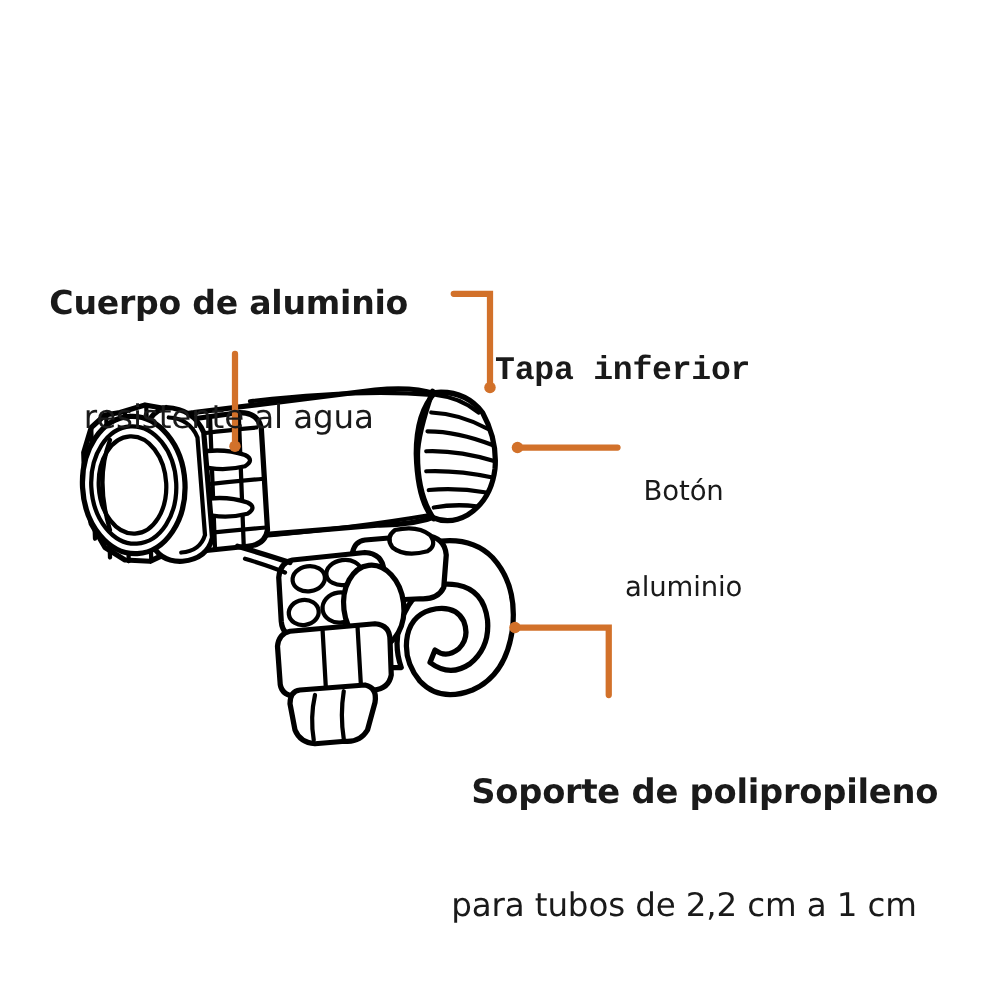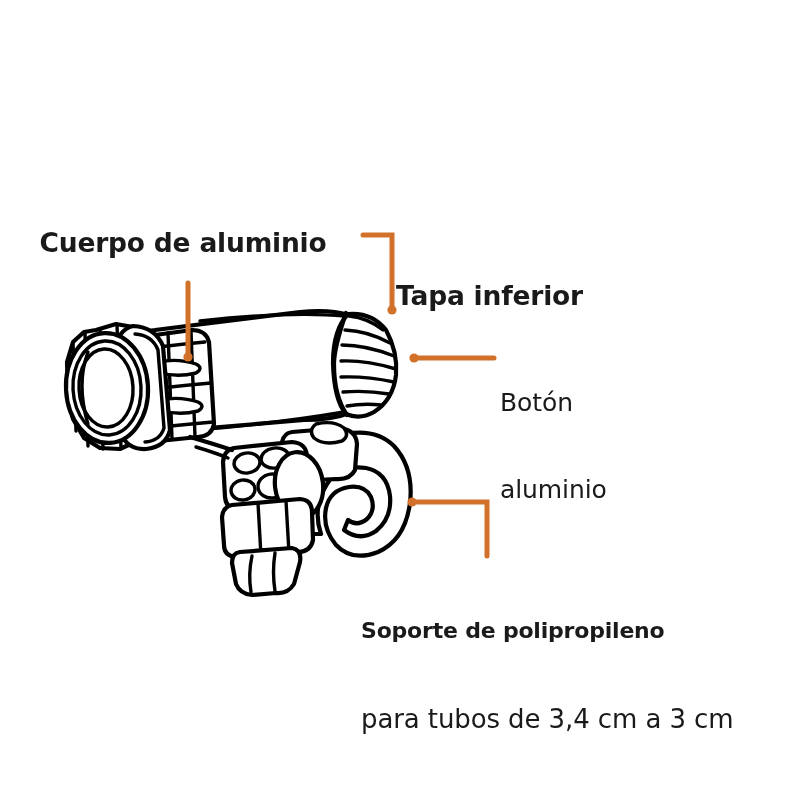--- a/index.html
+++ b/index.html
@@ -58,37 +58,39 @@
   }
   #callout-body .ln.bold { font-size: 26.5px; }
   #callout-body .ln.reg  { font-size: 26px; }
 
   
   #callout-tapa {
     left: 396px;
     top: 220px;
     font-size: 26.5px;
     font-weight: 700;
+    font-family: Liberation Mono, monospace;
   }
 
   
   #callout-boton {
     left: 500px;
     top: 330px;
-    font-size: 25px;
+    font-size: 22px;
     font-weight: 400;
+    text-align: center;
   }
 
   
   #callout-soporte {
     left: 361px;
     top: 558px;
     font-size: 26px;
   }
-  #callout-soporte .ln.bold { font-size: 22px; }
+  #callout-soporte .ln.bold { font-size: 27px; margin-left: 16px; }
   #callout-soporte .ln.reg  { font-size: 26px; }
 </style>
 </head>
 <body>
 
 <div class="stage">
 
   <svg viewBox="0 0 800 800" xmlns="http://www.w3.org/2000/svg">
 
     <defs>
@@ -289,29 +291,30 @@
 
       <g>
         <path class="lead" d="M 415,502 L 487,502 L 487,556"></path>
         <circle class="leaddot" cx="412" cy="502" r="4.6"></circle>
       </g>
     </g>
   </svg>
 
   <div class="callout" id="callout-body">
     <span class="ln bold">Cuerpo de aluminio</span>
+    <span class="ln reg">resistente al agua</span>
   </div>
 
   <div class="callout" id="callout-tapa">
     <span class="ln bold">Tapa inferior</span>
   </div>
 
   <div class="callout" id="callout-boton">
     <span class="ln reg">Botón</span>
     <span class="ln reg">aluminio</span>
   </div>
 
   <div class="callout" id="callout-soporte">
     <span class="ln bold">Soporte de polipropileno</span>
-    <span class="ln reg">para tubos de 3,4 cm a 3 cm</span>
+    <span class="ln reg">para tubos de 2,2 cm a 1 cm</span>
   </div>
 
 </div>
 
 </body></html>

